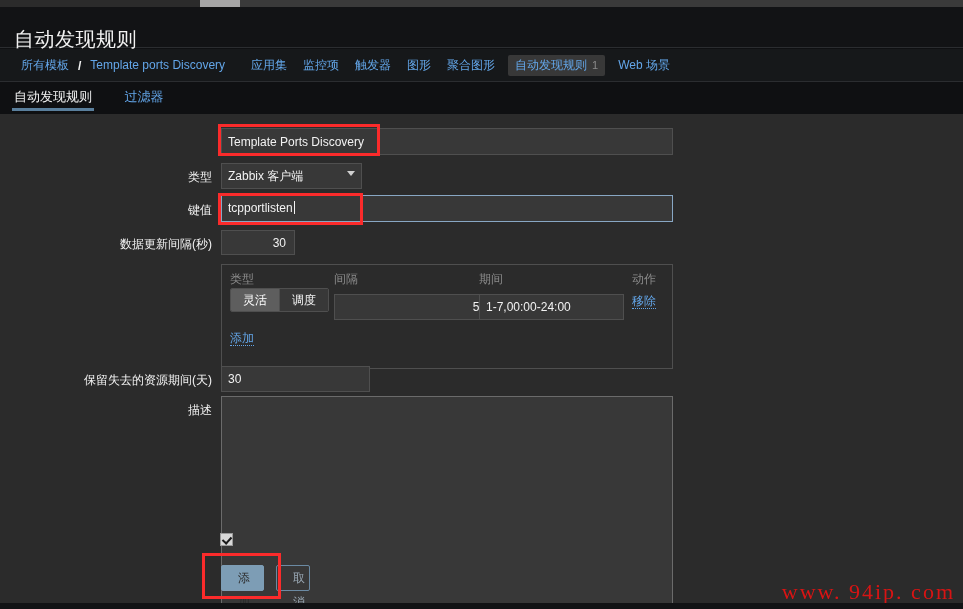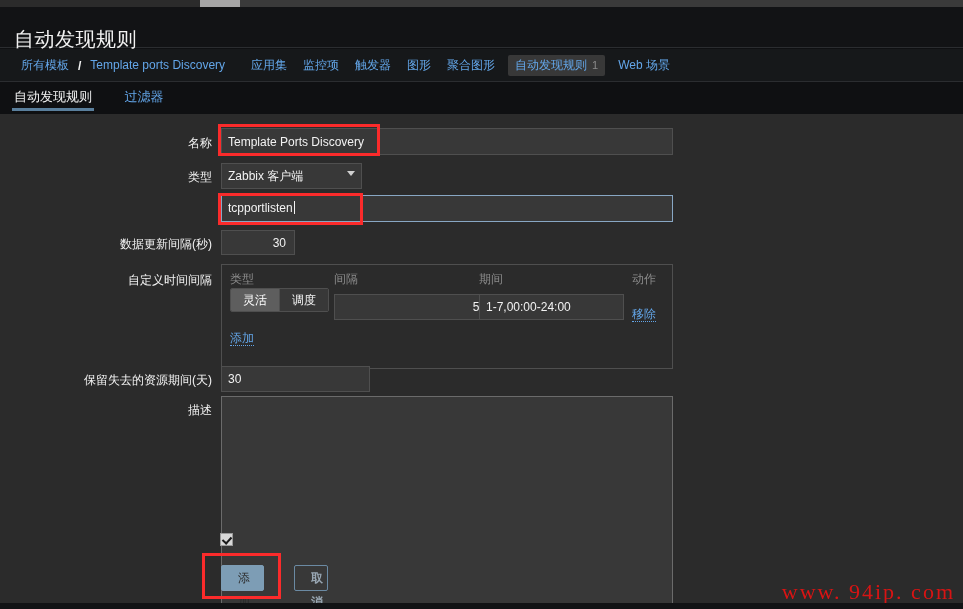--- a/index.html
+++ b/index.html
@@ -336,67 +336,66 @@
   </div>
 </div>
 
 <div class="subtabs">
   <div class="subtab active">自动发现规则</div>
   <div class="subtab">过滤器</div>
 </div>
 
 <div class="form-panel">
 
-  <div class="lbl" style="left:60px; top:21px; width:152px;">名称</div>
   <input class="inp" type="text" style="left: 221px; top: 14px; width: 452px; height: 27px; line-height: 25px;" value="Template Ports Discovery">
 
   <div class="lbl" style="left:60px; top:55px; width:152px;">类型</div>
   <div class="select-wrap" style="left:221px; top:49px;">
     <select class="inp" style="position:relative; left:0; top:0; width:141px; height:26px; line-height:24px;">
       <option>Zabbix 客户端</option>
     </select>
     <div class="select-arrow"></div>
   </div>
 
+  <div class="lbl" style="left:60px; top:88px; width:152px;">键值</div>
   <div class="inp focused" style="left:221px; top:81px; width:452px; height:27px; line-height:25px;"><span>tcpportlisten</span><span class="caret"></span></div>
 
   <div class="lbl" style="left:50px; top:122px; width:162px;">数据更新间隔(秒)</div>
   <input class="inp num" type="text" style="left: 221px; top: 116px; width: 74px; height: 25px; line-height: 23px;" value="30">
 
-  <div class="lbl" style="left:50px; top:158px; width:162px;">自定义时间间隔</div>
   <div class="intervals-box" style="left:221px; top:150px; width:452px; height:105px;">
     <div class="iv-head" style="left:8px; top:6px;">类型</div>
     <div class="iv-head" style="left:112px; top:6px;">间隔</div>
     <div class="iv-head" style="left:257px; top:6px;">期间</div>
     <div class="iv-head" style="left:410px; top:6px;">动作</div>
 
     <div class="seg" style="left:8px; top:23px;">
       <div class="on">灵活</div>
       <div>调度</div>
     </div>
 
     <input class="inp num" type="text" style="left: 112px; top: 29px; width: 161px; height: 26px; line-height: 24px;" value="50">
 
     <input class="inp" type="text" style="left: 257px; top: 29px; width: 145px; height: 26px; line-height: 24px;" value="1-7,00:00-24:00">
 
-    <div class="link" style="left:410px; top:42px;">移除</div>
+    <div class="link" style="left:410px; top:29px;">移除</div>
 
     <div class="link" style="left:8px; top:66px;">添加</div>
   </div>
 
   <div class="lbl" style="left:30px; top:258px; width:182px;">保留失去的资源期间(天)</div>
   <input class="inp" type="text" style="left: 221px; top: 252px; width: 149px; height: 26px; line-height: 24px;" value="30">
 
   <div class="lbl" style="left:60px; top:288px; width:152px;">描述</div>
   <textarea class="ta" style="left: 221px; top: 282px; width: 452px; height: 232px;"></textarea>
 
   <div class="cbox" style="left:220px; top:419px;"></div>
 
   <button class="btn primary" style="left:221px; top:451px; width:43px;">添加</button>
-  <button class="btn ghost" style="left:294px; top:451px; width:31px;font-weight:bold;">取消</button>
+  <button class="btn ghost" style="left:276px; top:451px; width:31px;">取消</button>
 </div>
 
 <div class="annot" style="left:218px; top:124px; width:162px; height:32px;"></div>
 <div class="annot" style="left:218px; top:193px; width:145px; height:32px;"></div>
 <div class="annot" style="left:202px; top:553px; width:79px; height:46px;"></div>
 
 <div class="watermark">www. 94ip. com</div>
 <div class="bottom-bar"></div>
 
 </body></html>

